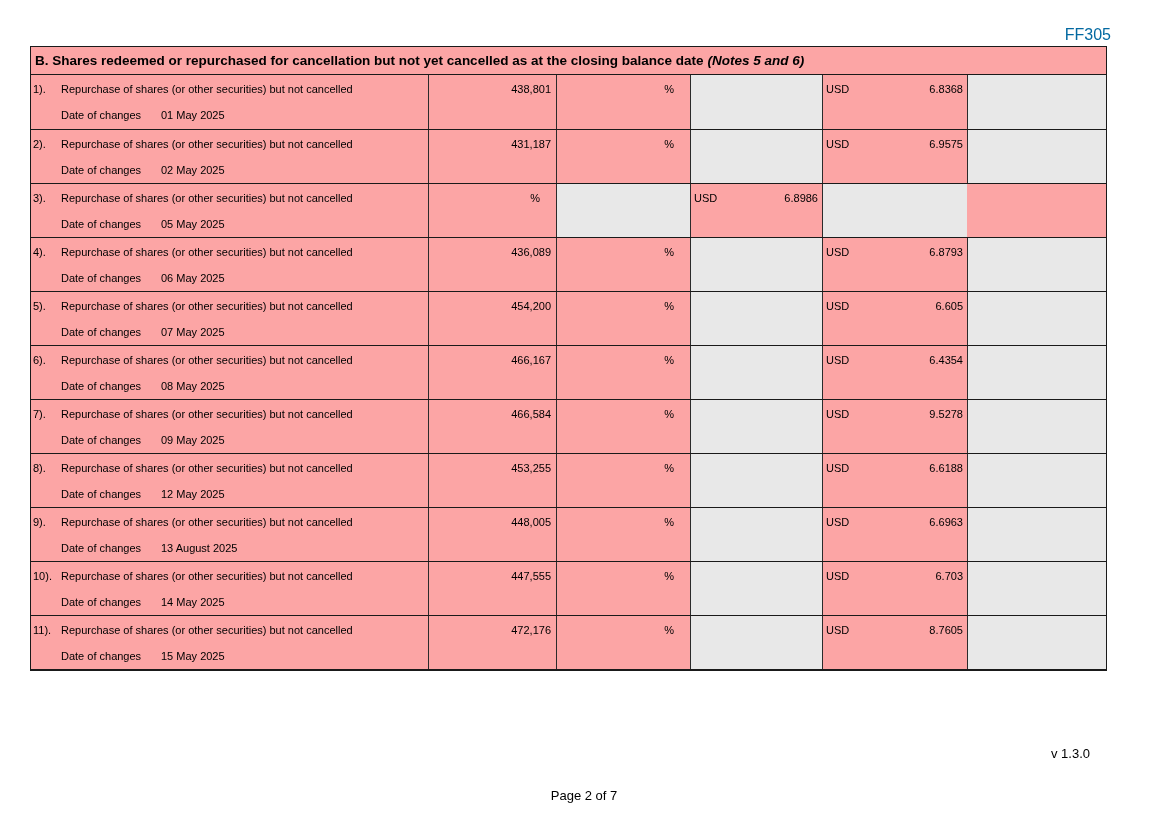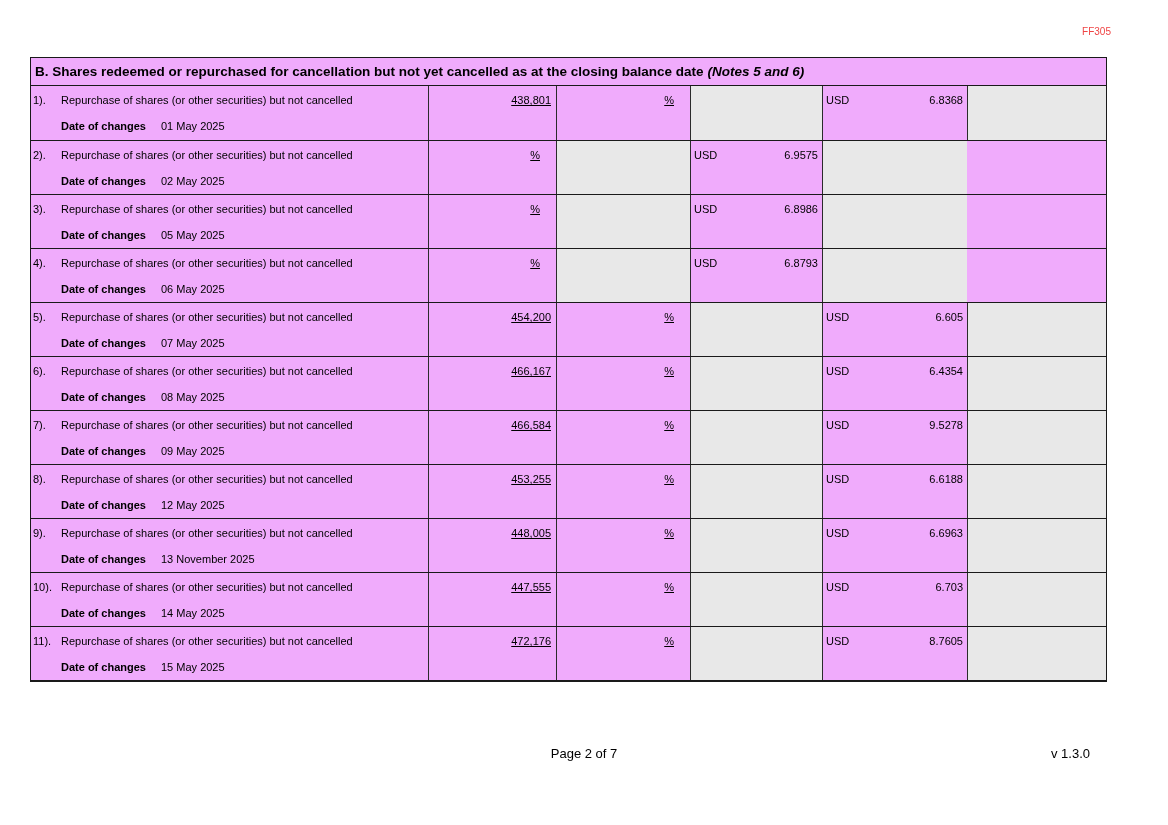--- a/index.html
+++ b/index.html
@@ -13,32 +13,32 @@
     position: relative;
     width: 1168px;
     height: 825px;
     background: #ffffff;
     overflow: hidden;
   }
   .form-code {
     position: absolute;
     top: 26px;
     right: 57px;
-    font-size: 10px;
-    color: #ef4444;
+    font-size: 16px;
+    color: #0369a1;
   }
   .doc-table {
     position: absolute;
     left: 30px;
-    top: 57px;
+    top: 46px;
     width: 1077px;
     box-sizing: border-box;
     border: 1px solid #1a1a1a;
     border-bottom-width: 2px;
-    background: #f0abfc;
+    background: #fca5a5;
   }
   .table-header {
     height: 27px;
     line-height: 27px;
     padding-left: 4px;
     font-size: 13.5px;
     font-weight: bold;
     border-bottom: 1px solid #1a1a1a;
     white-space: nowrap;
     overflow: hidden;
@@ -58,38 +58,37 @@
     border-top: 1px solid #1a1a1a;
   }
   .cell {
     position: relative;
     box-sizing: border-box;
     font-size: 11px;
     overflow: hidden;
   }
   .cell + .cell {
     border-left: 1px solid #2b2b2b;
-    text-decoration: underline;
   }
   .c-desc .num {
     position: absolute;
     left: 2px;
     top: 8px;
   }
   .c-desc .desc {
     position: absolute;
     left: 30px;
     top: 8px;
     white-space: nowrap;
   }
   .c-desc .date-label {
     position: absolute;
     left: 30px;
     top: 34px;
-    font-weight: bold;
+    font-weight: normal;
   }
   .c-desc .date-value {
     position: absolute;
     left: 130px;
     top: 34px;
   }
   .c-shares {
     text-align: right;
     padding: 8px 5px 0 0;
   }
@@ -105,21 +104,21 @@
     left: 3px;
     top: 8px;
   }
   .c-usd .price {
     position: absolute;
     right: 4px;
     top: 8px;
   }
   .footer-page {
     position: absolute;
-    top: 746px;
+    top: 788px;
     left: 0;
     width: 1168px;
     text-align: center;
     font-size: 13px;
   }
   .footer-version {
     position: absolute;
     top: 746px;
     right: 78px;
     font-size: 13px;
@@ -159,20 +158,23 @@
     <div class="cell c-gray"></div>
   </div>
 
   <div class="row">
     <div class="cell c-desc">
       <span class="num">2).</span>
       <span class="desc">Repurchase of shares (or other securities) but not cancelled</span>
       <span class="date-label">Date of changes</span>
       <span class="date-value">02 May 2025</span>
     </div>
+    <div class="cell c-shares">
+      <span>431,187</span>
+    </div>
     <div class="cell c-pct">
       <span>%</span>
     </div>
     <div class="cell c-gray"></div>
     <div class="cell c-usd">
       <span class="ccy">USD</span>
       <span class="price">6.9575</span>
     </div>
     <div class="cell c-gray"></div>
   </div>
@@ -195,20 +197,23 @@
     <div class="cell c-gray"></div>
   </div>
 
   <div class="row">
     <div class="cell c-desc">
       <span class="num">4).</span>
       <span class="desc">Repurchase of shares (or other securities) but not cancelled</span>
       <span class="date-label">Date of changes</span>
       <span class="date-value">06 May 2025</span>
     </div>
+    <div class="cell c-shares">
+      <span>436,089</span>
+    </div>
     <div class="cell c-pct">
       <span>%</span>
     </div>
     <div class="cell c-gray"></div>
     <div class="cell c-usd">
       <span class="ccy">USD</span>
       <span class="price">6.8793</span>
     </div>
     <div class="cell c-gray"></div>
   </div>
@@ -295,21 +300,21 @@
       <span class="price">6.6188</span>
     </div>
     <div class="cell c-gray"></div>
   </div>
 
   <div class="row">
     <div class="cell c-desc">
       <span class="num">9).</span>
       <span class="desc">Repurchase of shares (or other securities) but not cancelled</span>
       <span class="date-label">Date of changes</span>
-      <span class="date-value">13 November 2025</span>
+      <span class="date-value">13 August 2025</span>
     </div>
     <div class="cell c-shares">
       <span>448,005</span>
     </div>
     <div class="cell c-pct">
       <span>%</span>
     </div>
     <div class="cell c-gray"></div>
     <div class="cell c-usd">
       <span class="ccy">USD</span>

